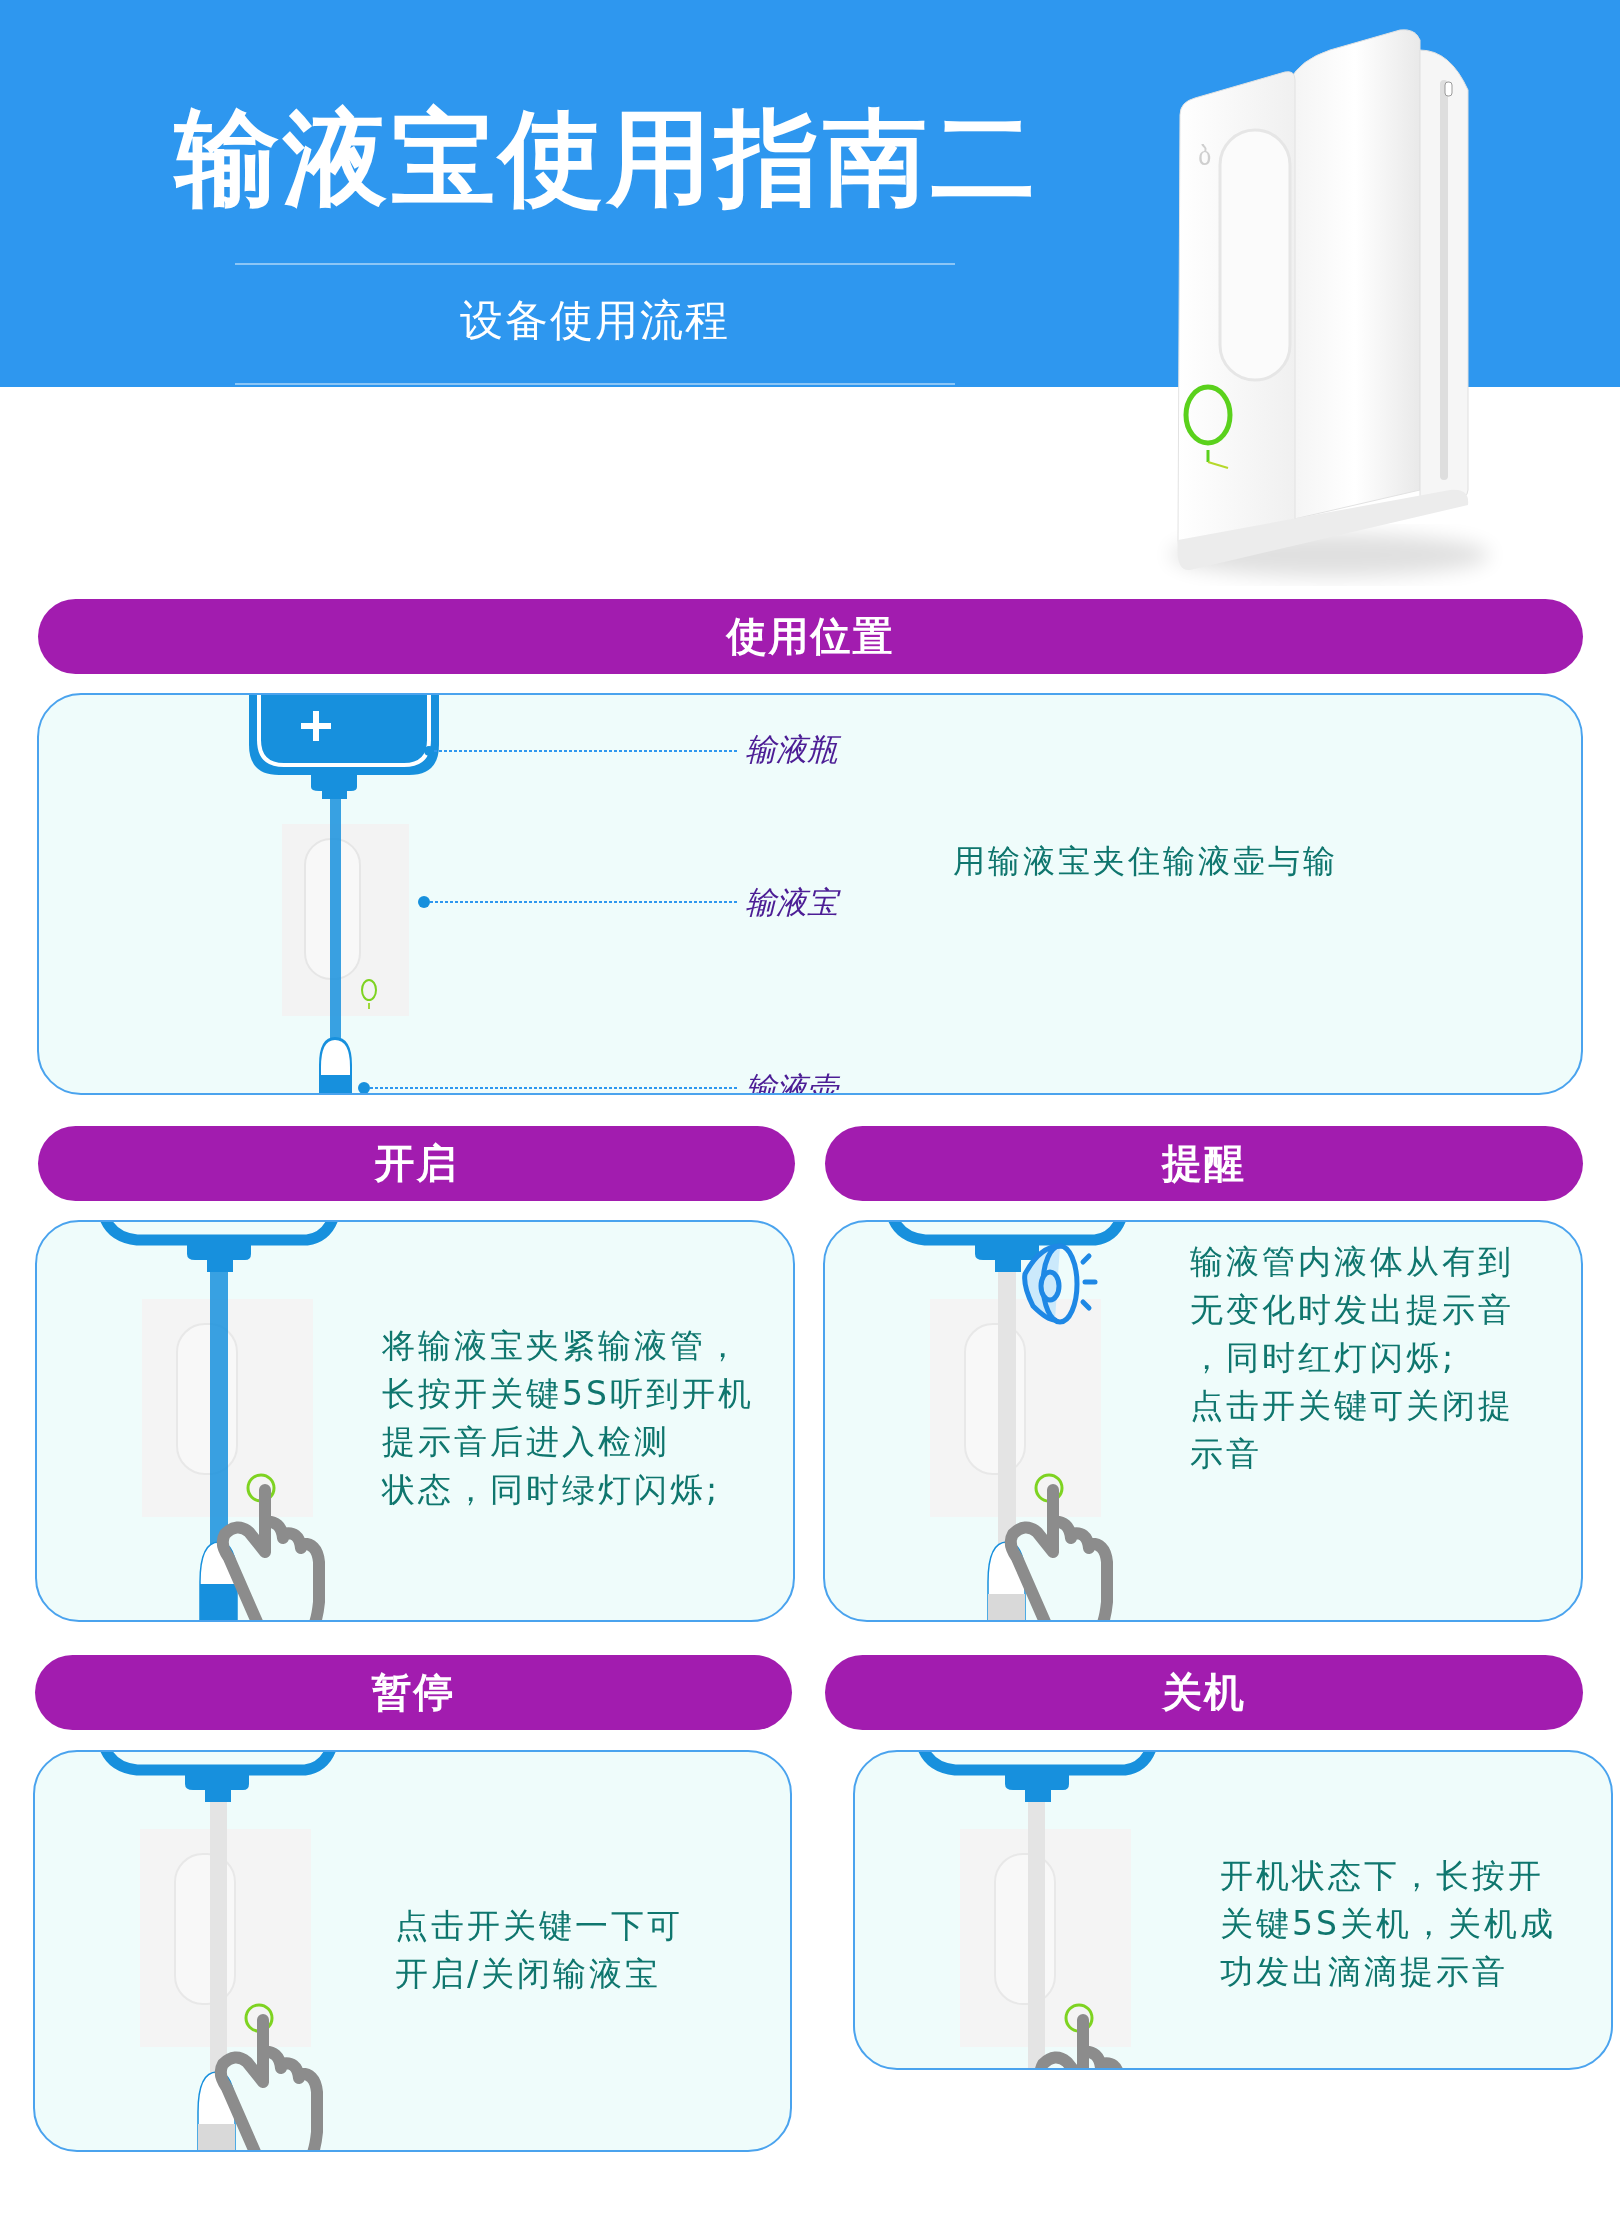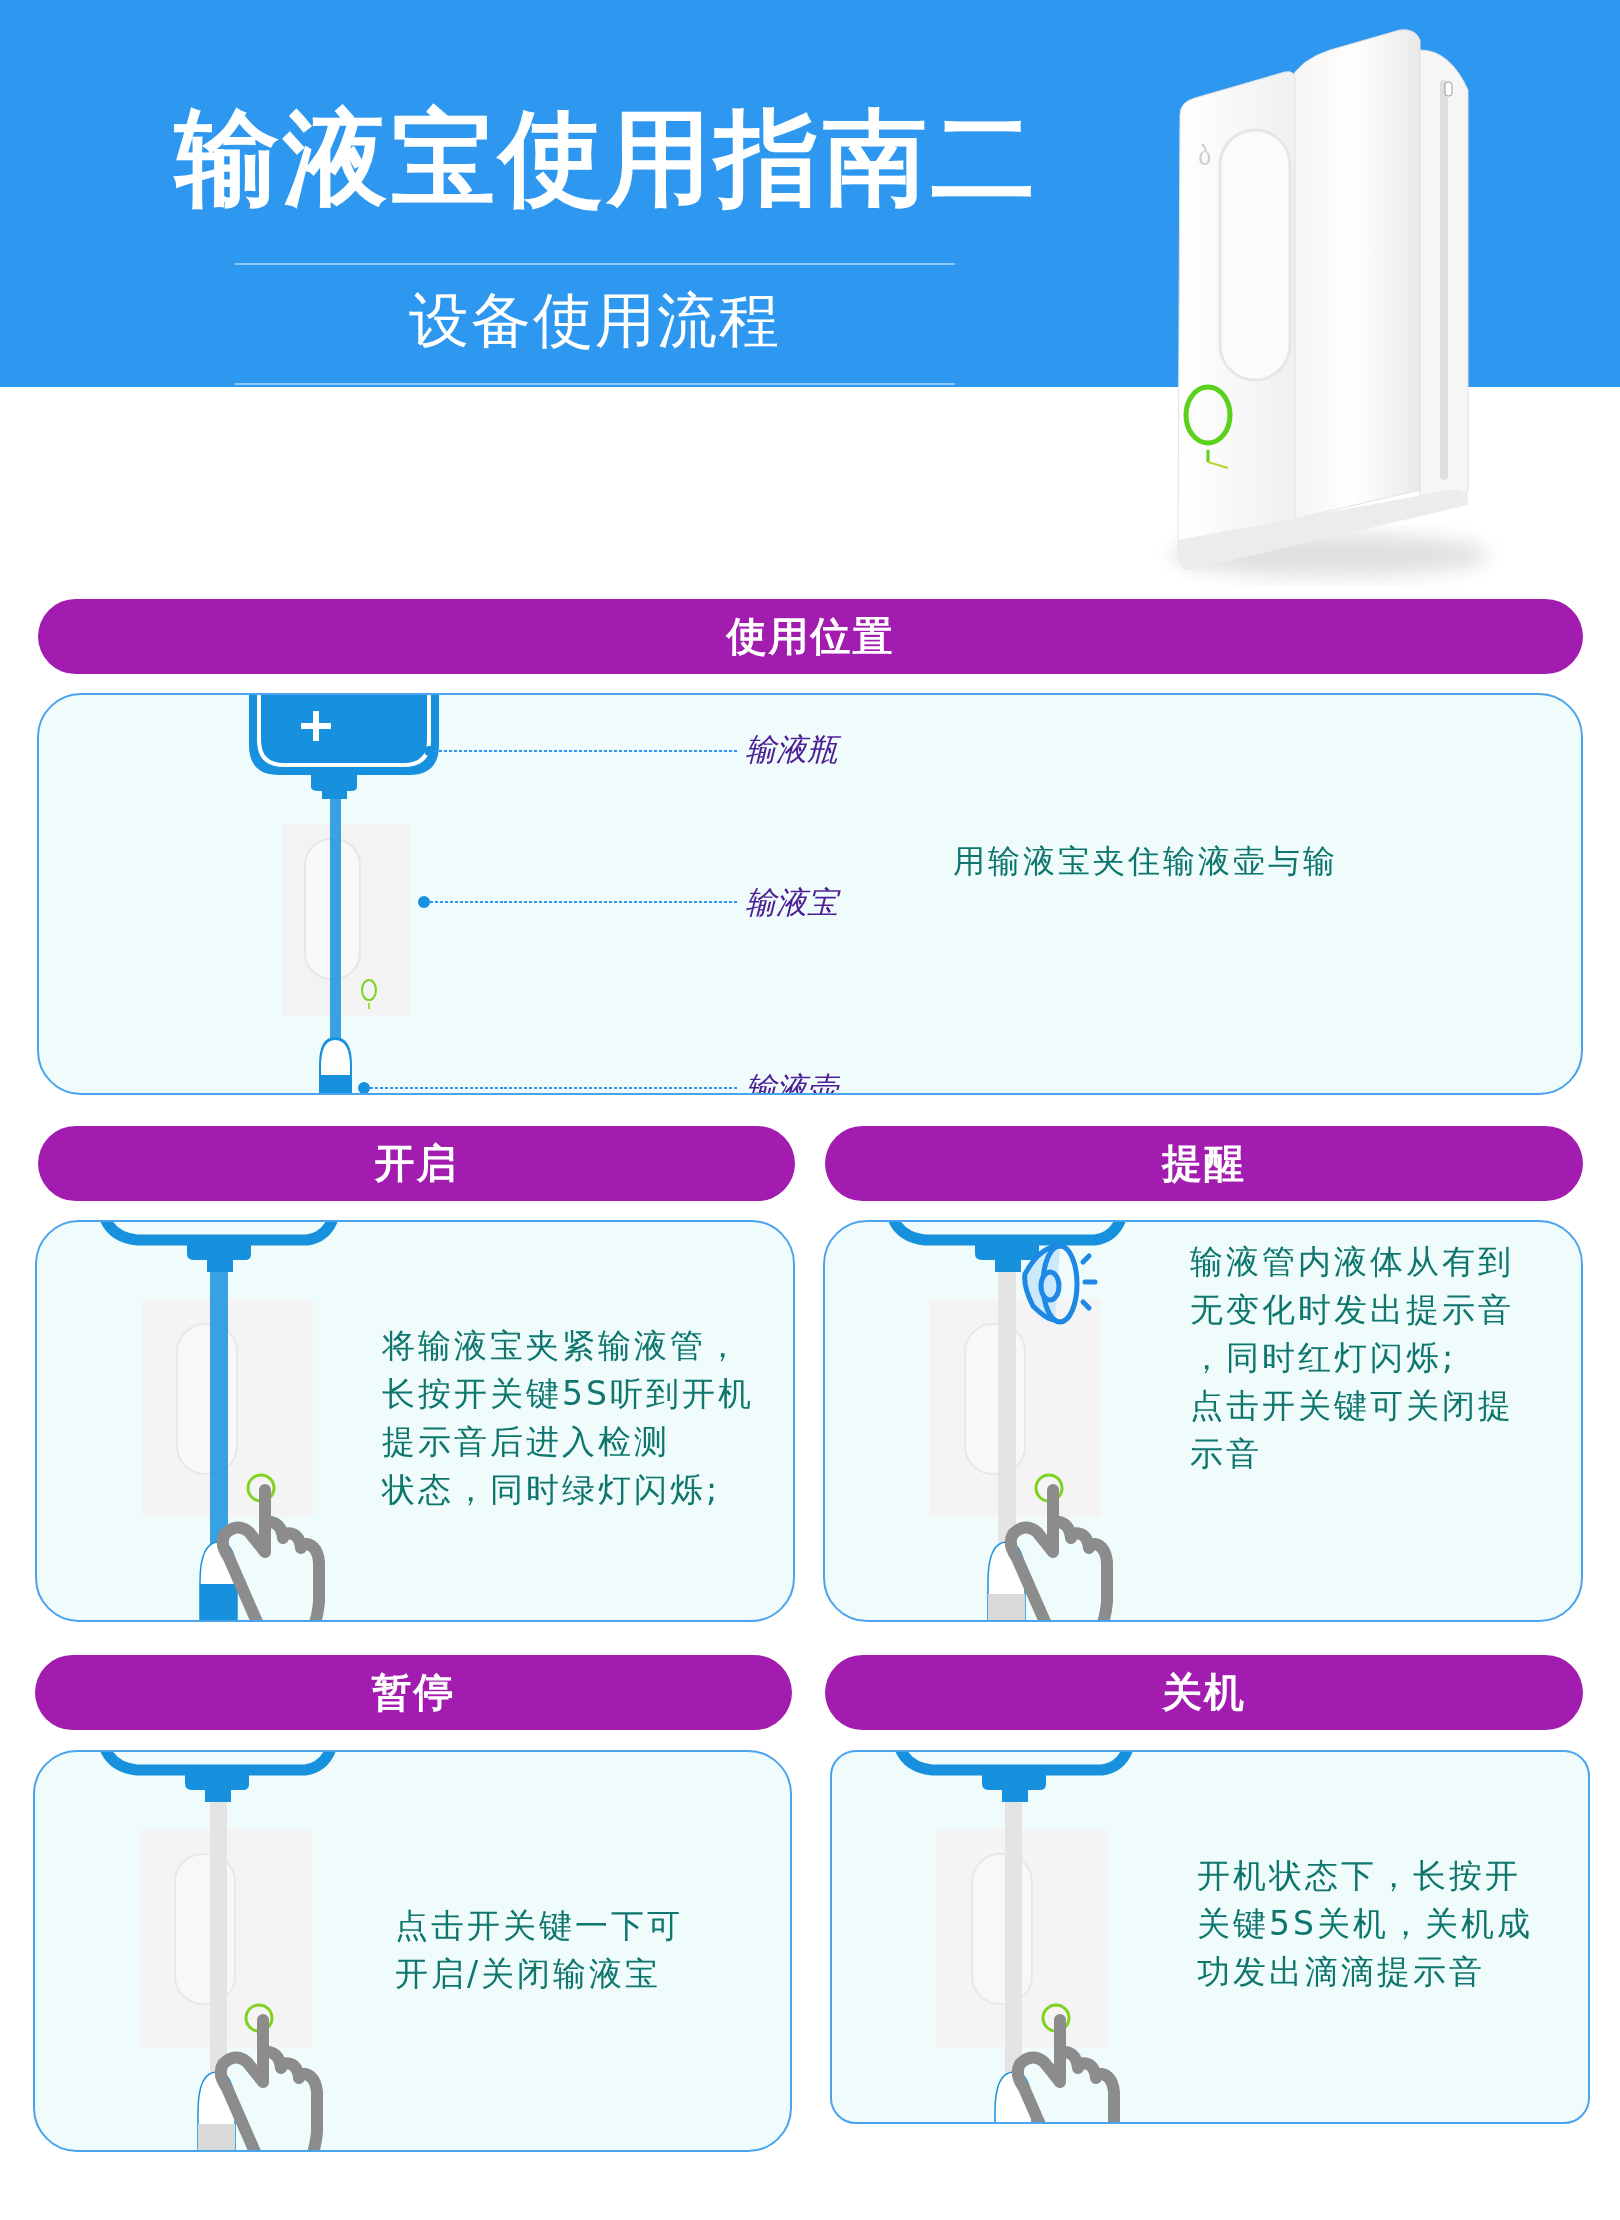--- a/index.html
+++ b/index.html
@@ -6,21 +6,21 @@
   html, body { width: 1620px; height: 2220px; background: #ffffff; overflow: hidden; }
   body { position: relative; font-family: "DejaVu Sans", "Liberation Sans", sans-serif; }
 
   .hero { position: absolute; left: 0; top: 0; width: 1620px; height: 387px; background: #2e97ef; }
   .hero-title { position: absolute; left: 175px; top: 98px; width: 840px; text-align: center;
     color: #ffffff; font-size: 104px; font-weight: bold; letter-spacing: 4px; line-height: 120px; white-space: nowrap; }
   .hero-rule { position: absolute; left: 235px; width: 720px; height: 2px; background: rgba(255,255,255,0.45); }
   .hero-rule.r1 { top: 263px; }
   .hero-rule.r2 { top: 383px; }
   .hero-sub { position: absolute; left: 235px; top: 284px; width: 720px; text-align: center;
-    color: #ffffff; font-size: 60px; line-height: 72px; letter-spacing: 2px; white-space: nowrap; }
+    color: #ffffff; font-size: 43px; line-height: 72px; letter-spacing: 2px; white-space: nowrap; }
 
   .product { position: absolute; left: 1150px; top: 20px; width: 360px; height: 570px; }
 
   .pill { position: absolute; height: 75px; border-radius: 38px; background: #a21caf;
     color: #ffffff; font-size: 40px; font-weight: bold; text-align: center; line-height: 75px; letter-spacing: 2px; }
   .card { position: absolute; background: #effcfb; border: 2px solid #4aa3ee; border-radius: 44px; overflow: hidden; }
 
   .label { position: absolute; color: #4c1d95; font-size: 31px; line-height: 36px; white-space: nowrap; font-style: italic; }
 
   .desc { position: absolute; color: #0f766e; font-size: 33px; line-height: 48px; letter-spacing: 3px; }
@@ -187,21 +187,21 @@
       <path d="M228 268 L228 330 M228 300 Q244 298 246 316 M246 312 Q262 308 264 326 M264 322 Q280 320 282 340 L282 380 Q280 400 274 410 M228 330 L212 310 Q200 300 188 312 Q182 322 192 336 L220 400 L224 410"></path>
     </g>
   </svg>
   <div class="desc" style="left:360px; top:150px;">
     <span>点击开关键一下可</span>
     <span>开启/关闭输液宝</span>
   </div>
 </div>
 
 <div class="pill" style="left:825px; top:1655px; width:758px;">关机</div>
-<div class="card" style="left:830px; top:1750px; width:760px; height:374px;border-radius:26px;">
+<div class="card" style="left:853px; top:1750px; width:760px; height:320px;">
   <svg class="illus" width="760" height="402">
     <path d="M66 -10 Q72 15 100 18 L270 18 Q292 15 298 -10" fill="none" stroke="#1790dd" stroke-width="11"></path>
     <path d="M150 20 L150 32 Q150 38 158 38 L170 38 L170 50 L196 50 L196 38 L208 38 Q214 38 214 32 L214 20 Z" fill="#1790dd"></path>
     <rect x="105" y="77" width="171" height="218" fill="#f4f4f4"></rect>
     <rect x="140" y="102" width="60" height="150" rx="28" fill="#f8f8f8" stroke="#e8e8e8" stroke-width="2"></rect>
     <circle cx="224" cy="266" r="13" fill="none" stroke="#7ed321" stroke-width="3"></circle>
     <rect x="173" y="50" width="17" height="350" fill="#e4e4e4"></rect>
     <path d="M163 360 Q163 320 182 320 Q200 320 200 360 L200 405 L163 405 Z" fill="#ffffff" stroke="#1790dd" stroke-width="1.5"></path>
     <rect x="163" y="372" width="37" height="35" fill="#d9d9d9"></rect>
     <g fill="none" stroke="#8c8c8c" stroke-width="12" stroke-linecap="round" stroke-linejoin="round">

